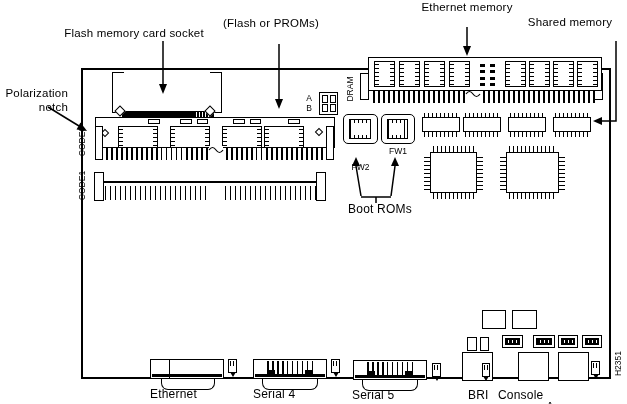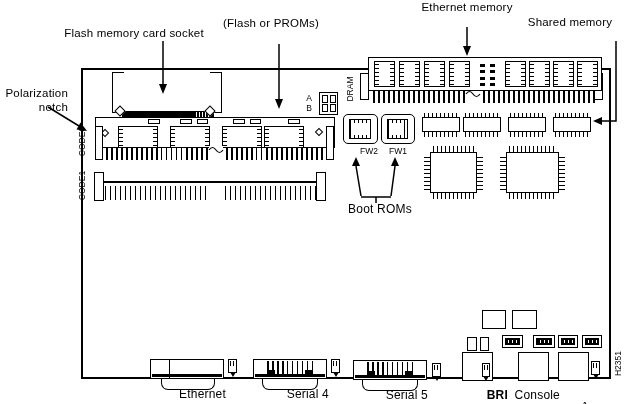--- a/index.html
+++ b/index.html
@@ -5,21 +5,21 @@
   html,body{margin:0;padding:0;background:#fff;}
   .stage{position:relative;width:627px;height:404px;background:#fff;
          font-family:"Liberation Sans",sans-serif;color:#000;overflow:hidden;}
   .stage *{box-sizing:border-box;}
   .abs{position:absolute;}
   .ln{position:absolute;border:1.5px solid #000;background:#fff;}
   .thin{border-width:1px;}
   .solid{position:absolute;background:#000;}
   .white{position:absolute;background:#fff;}
   .lbl{position:absolute;font-size:11.5px;line-height:12.5px;letter-spacing:.2px;text-align:center;}
-  .plbl{position:absolute;font-size:12px;line-height:13px;letter-spacing:.2px;text-align:right;}
+  .plbl{position:absolute;font-size:12px;line-height:13px;letter-spacing:.2px;text-align:left;}
   .sm{position:absolute;font-size:8.5px;line-height:10px;letter-spacing:0;}
   .vtext{position:absolute;font-size:8.5px;line-height:11px;text-align:center;transform:rotate(-90deg);}
   .pinsv{position:absolute;background:repeating-linear-gradient(90deg,#000 0 1.5px,transparent 1.5px 5px);}
   .pinsv2{position:absolute;background:repeating-linear-gradient(90deg,#000 0 1.5px,transparent 1.5px 4px);}
   .pinsh{position:absolute;background:repeating-linear-gradient(0deg,#000 0 1.5px,transparent 1.5px 4px);}
   .dotcol{position:absolute;background:repeating-linear-gradient(0deg,#000 0 3px,transparent 3px 6.5px);}
   .chip{position:absolute;border:1.5px solid #000;background:#fff;}
   .chip::before,.chip::after{content:"";position:absolute;top:1px;bottom:1px;width:4px;
      background:repeating-linear-gradient(0deg,#000 0 1.5px,transparent 1.5px 4px);}
   .chip::before{left:0;}.chip::after{right:0;}
@@ -129,21 +129,21 @@
   <div class="pinsh" style="left:500px;top:155px;width:6px;height:35px;"></div>
   <div class="pinsh" style="left:559px;top:155px;width:6px;height:35px;"></div>
   <div class="ln" style="left:506px;top:152px;width:53px;height:41px;"></div>
 
   <div class="ln" style="left:343px;top:114px;width:35px;height:30px;border-radius:5px;"></div>
   <div class="plcc" style="left:349px;top:119px;width:22px;height:20px;"></div>
   <div class="white" style="left:353px;top:123px;width:14px;height:12px;"></div>
   <div class="ln" style="left:381px;top:114px;width:34px;height:30px;border-radius:5px;"></div>
   <div class="plcc" style="left:387px;top:119px;width:21px;height:20px;"></div>
   <div class="white" style="left:391px;top:123px;width:13px;height:12px;"></div>
-  <div class="sm" style="left:343px;top:146px;width:35px;text-align:right;">FW2</div>
+  <div class="sm" style="left:343px;top:162px;width:35px;text-align:center;">FW2</div>
   <div class="sm" style="left:381px;top:146px;width:34px;text-align:center;">FW1</div>
 
   <div class="ln" style="left:482px;top:310px;width:24px;height:19px;"></div>
   <div class="ln" style="left:512px;top:310px;width:25px;height:19px;"></div>
   <div class="ln" style="left:467px;top:337px;width:10px;height:14px;"></div>
   <div class="ln" style="left:480px;top:337px;width:9px;height:14px;"></div>
   <div class="filt" style="left:502px;top:335px;width:21px;height:13px;"></div>
   <div class="filt" style="left:533px;top:335px;width:22px;height:13px;"></div>
   <div class="filt" style="left:558px;top:335px;width:20px;height:13px;"></div>
   <div class="filt" style="left:582px;top:335px;width:20px;height:13px;"></div>
@@ -210,18 +210,18 @@
   </div>
   <div class="lbl" style="left:0px;top:86px;width:68px;text-align:right;line-height:14px;">
     <div>Polarization</div>
     <div>notch</div>
   </div>
   <div class="lbl" style="left:340px;top:203px;width:80px;font-size:12px;">Boot ROMs</div>
 
   <div class="plbl" style="left:150px;top:388px;width:76px;">Ethernet</div>
   <div class="plbl" style="left:253px;top:388px;width:76px;">Serial 4</div>
   <div class="plbl" style="left:352px;top:389px;width:76px;">Serial 5</div>
-  <div class="plbl" style="left:448px;top:389px;width:60px;font-weight:bold;">BRI</div>
+  <div class="plbl" style="left:468px;top:389px;width:60px;">BRI</div>
   <div class="plbl" style="left:498px;top:389px;width:62px;">Console</div>
   <div class="plbl" style="left:546px;top:401px;width:56px;">Aux</div>
 
   <div class="vtext" style="left:598px;top:358px;width:40px;height:11px;">H2351</div>
 </div>
 
 </body></html>

